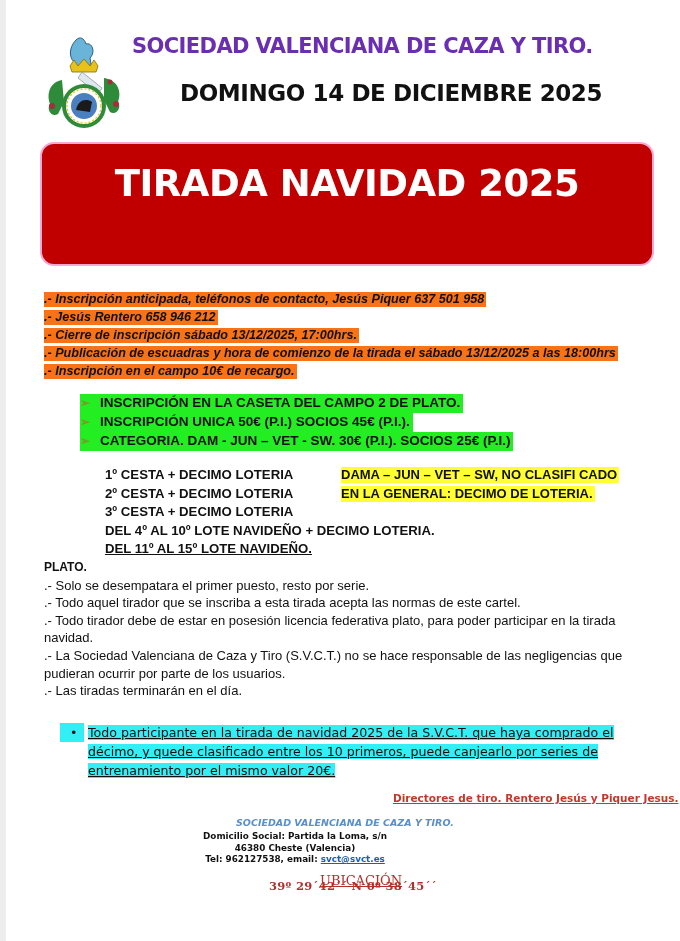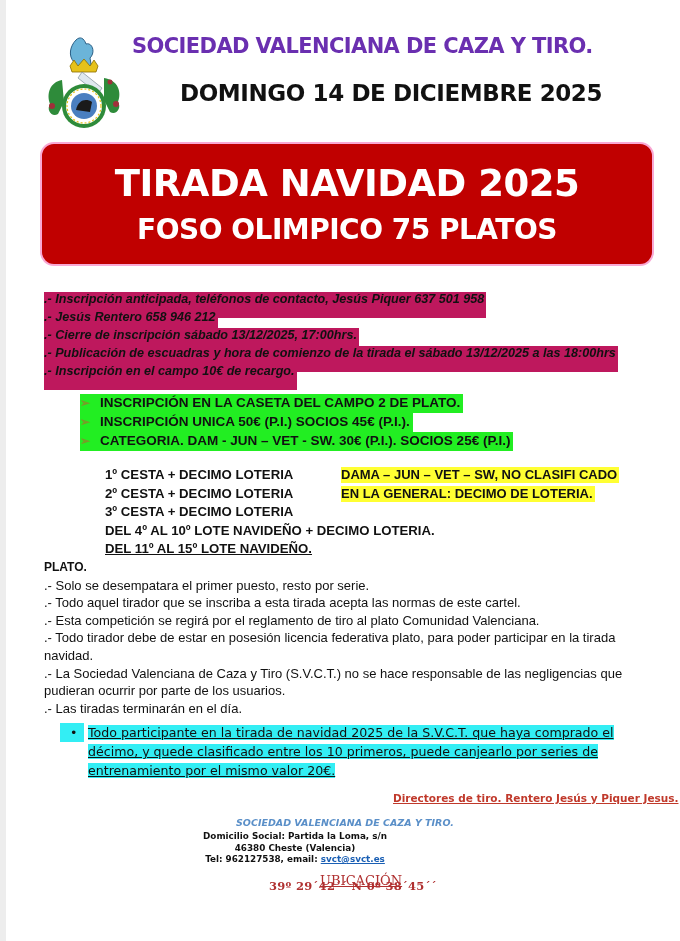--- a/index.html
+++ b/index.html
@@ -5,21 +5,21 @@
   html, body { margin:0; padding:0; }
   body { width:680px; height:941px; background:#ffffff; position:relative; overflow:hidden; font-family:"Liberation Sans", sans-serif; color:#111; }
   .edge-left { position:absolute; left:0; top:0; width:6px; height:941px; background:#ededed; }
   .logo { position:absolute; left:42px; top:32px; width:84px; height:100px; }
   .org-title { position:absolute; left:132px; top:34px; font-family:"DejaVu Sans", sans-serif; font-weight:bold; font-size:21px; color:#6a2fb0; letter-spacing:-0.6px; white-space:nowrap; }
   .date-title { position:absolute; left:132px; top:80px; font-family:"DejaVu Sans", sans-serif; font-weight:bold; font-size:23px; color:#111; letter-spacing:-0.4px; white-space:nowrap;margin-left:48px; }
   .banner { position:absolute; left:40px; top:142px; width:614px; height:124px; background:#c00000; border:2px solid #f9a8d4; border-radius:14px; box-sizing:border-box; text-align:center; color:#fff; }
   .banner .t1 { font-family:"DejaVu Sans", sans-serif; font-weight:bold; font-size:37px; margin-top:18px; letter-spacing:-0.5px; }
   .banner .t2 { font-family:"DejaVu Sans", sans-serif; font-weight:bold; font-size:28px; margin-top:8px; letter-spacing:-0.5px; }
   .info { position:absolute; left:44px; top:290px; font-size:12.6px; font-style:italic; font-weight:bold; line-height:18px; }
-  .info div span { background:#be185d; padding:0 2px 12px 0;font-style:italic; }
+  .info div span { background:#f97316; padding:0 2px 1px 0;font-style:italic; }
   .bullets { position:absolute; left:80px; top:394px; font-size:13.5px; font-weight:bold; line-height:18px; }
   .bullets .b { background:#22ee22; padding:0 3px 1px 0; display:inline-block; }
   .arrow { color:#7a9a2a; margin-right:10px; font-size:12px; }
   .prizes { position:absolute; left:105px; top:466px; font-size:13.2px; font-weight:bold; line-height:18.5px; }
   .prizes .ul { text-decoration:underline; }
   .note-yellow { position:absolute; left:341px; top:466px; font-size:13px; font-weight:bold; line-height:18.5px; }
   .note-yellow span { background:#ffff33; padding:0 2px 1px 0; }
   .notes { position:absolute; left:44px; top:559px; width:620px; font-size:13px; line-height:17.6px; color:#111; }
   .notes .head { font-weight:bold; font-size:12px; }
   .cyan { position:absolute; left:62px; top:723px; width:555px; font-family:"DejaVu Sans", sans-serif; font-size:12.6px; line-height:19px; }
@@ -54,21 +54,20 @@
     <path d="M34 78 C36 68 44 66 50 70 L48 80 Z" fill="#1a1a1a"></path>
     <circle cx="42" cy="74" r="17" fill="none" stroke="#e6c21a" stroke-width="1.2" stroke-dasharray="2 2"></circle>
   </svg>
 </div>
 
 <div class="org-title">SOCIEDAD VALENCIANA DE CAZA Y TIRO.</div>
 <div class="date-title">DOMINGO 14 DE DICIEMBRE 2025</div>
 
 <div class="banner">
   <div class="t1">TIRADA NAVIDAD 2025</div>
-  <div class="t2">FOSO OLIMPICO 75 PLATOS</div>
 </div>
 
 <div class="info">
   <div><span>.- Inscripción anticipada, teléfonos de contacto, Jesús Piquer 637 501 958</span></div>
   <div><span>.- Jesús Rentero 658 946 212</span></div>
   <div><span>.- Cierre de inscripción sábado 13/12/2025, 17:00hrs.</span></div>
   <div><span>.- Publicación de escuadras y hora de comienzo de la tirada el sábado 13/12/2025 a las 18:00hrs</span></div>
   <div><span>.- Inscripción en el campo 10€ de recargo.</span></div>
 </div>
 
@@ -88,21 +87,20 @@
 
 <div class="note-yellow">
   <div><span>DAMA – JUN – VET – SW,  NO CLASIFI CADO</span></div>
   <div><span>EN LA GENERAL: DECIMO DE LOTERIA.</span></div>
 </div>
 
 <div class="notes">
   <div class="head">PLATO.</div>
   <div>.- Solo se desempatara el primer puesto, resto por serie.</div>
   <div>.- Todo aquel tirador que se inscriba a esta tirada acepta las normas de este cartel.</div>
-  <div>.- Esta competición se regirá por el reglamento de  tiro al plato Comunidad Valenciana.</div>
   <div>.- Todo tirador debe de estar en posesión licencia federativa plato, para poder participar en la tirada navidad.</div>
   <div>.- La Sociedad Valenciana de Caza y Tiro (S.V.C.T.) no se hace responsable de las negligencias que pudieran ocurrir por parte de los usuarios.</div>
   <div>.- Las tiradas terminarán en el día.</div>
 </div>
 
 <div class="cyan">
   <div class="bullet-dot"><span style="margin-left:10px;">•</span></div>
   <div class="text"><span>Todo participante en la tirada de navidad 2025 de la S.V.C.T. que haya comprado el décimo, y quede clasificado entre  los 10 primeros, puede canjearlo por series de entrenamiento por el mismo valor 20€.</span></div>
 </div>
 

